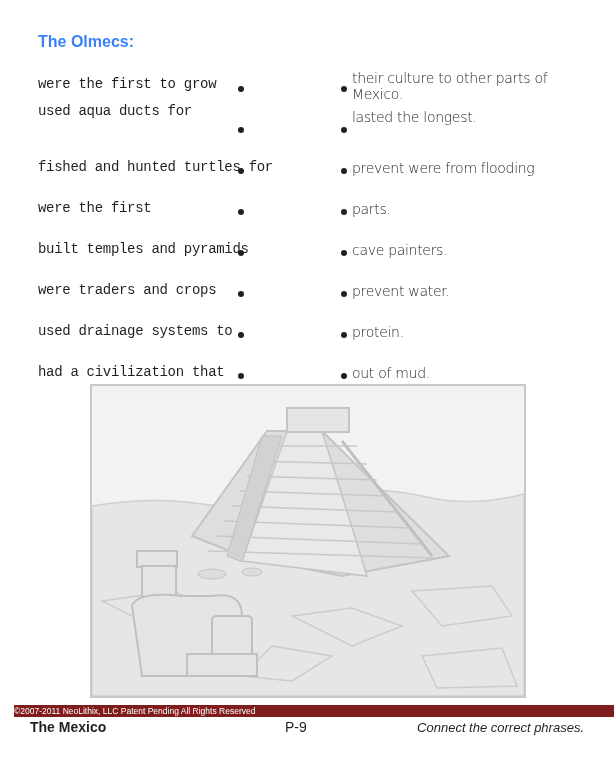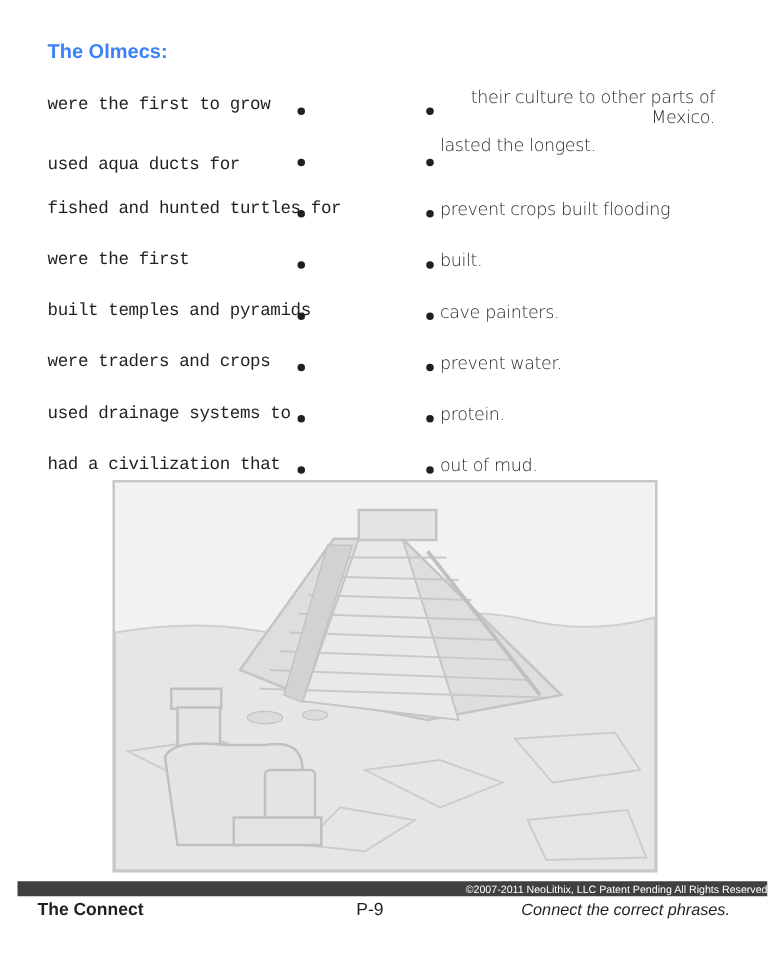--- a/index.html
+++ b/index.html
@@ -1,33 +1,33 @@
 <!DOCTYPE html>
 <html><head>
 <meta charset="utf-8">
 <style>
   html,body{margin:0;padding:0;background:#fff;}
   body{width:614px;height:768px;position:relative;overflow:hidden;font-family:"DejaVu Sans",sans-serif;color:#231f20;}
   .title{position:absolute;left:38px;top:33px;font-family:"Liberation Sans",sans-serif;font-weight:bold;font-size:16px;color:#3b82f6;}
   .row-left{position:absolute;left:38px;font-size:14px;letter-spacing:-0.3px;white-space:nowrap;font-weight:300;font-family:Liberation Mono, monospace;}
   .dot{position:absolute;width:6px;height:6px;border-radius:50%;background:#231f20;}
-  .row-right{position:absolute;left:352px;font-size:14px;letter-spacing:-0.3px;line-height:16px;font-weight:300;text-align:right;}
+  .row-right{position:absolute;left:352px;font-size:14px;letter-spacing:-0.3px;line-height:16px;font-weight:300;}
   .illus{position:absolute;left:90px;top:384px;width:432px;height:310px;border:2px solid #c8c8c8;background:#f1f1f1;overflow:hidden;}
-  .footer-bar{position:absolute;left:14px;top:705px;width:600px;height:12px;background:#404040;color:#fff;font-size:8.5px;text-align:right;line-height:12px;font-family:"Liberation Sans",sans-serif;}
+  .footer-bar{position:absolute;left:14px;top:705px;width:600px;height:12px;background:#7f1d1d;color:#fff;font-size:8.5px;text-align:left;line-height:12px;font-family:"Liberation Sans",sans-serif;}
   .footer-left{position:absolute;left:30px;top:719px;font-family:"Liberation Sans",sans-serif;font-weight:bold;font-size:14px;}
   .footer-center{position:absolute;left:285px;top:719px;font-family:"Liberation Sans",sans-serif;font-weight:normal;font-size:14px;}
   .footer-right{position:absolute;right:30px;top:720px;font-family:"Liberation Sans",sans-serif;font-style:italic;font-size:13px;}
 </style>
 </head>
 <body>
 
 <div class="title">The Olmecs:</div>
 
 <div class="row-left" style="top:76px">were the first to grow</div>
-<div class="row-left" style="top:124px">used aqua ducts for</div>
+<div class="row-left" style="top:103px">used aqua ducts for</div>
 <div class="row-left" style="top:159px">fished and hunted turtles for</div>
 <div class="row-left" style="top:200px">were the first</div>
 <div class="row-left" style="top:241px">built temples and pyramids</div>
 <div class="row-left" style="top:282px">were traders and crops</div>
 <div class="row-left" style="top:323px">used drainage systems to</div>
 <div class="row-left" style="top:364px">had a civilization that</div>
 
 <div class="dot" style="left:238px;top:86px"></div>
 <div class="dot" style="left:238px;top:127px"></div>
 <div class="dot" style="left:238px;top:168px"></div>
@@ -41,22 +41,22 @@
 <div class="dot" style="left:341px;top:127px"></div>
 <div class="dot" style="left:341px;top:168px"></div>
 <div class="dot" style="left:341px;top:209px"></div>
 <div class="dot" style="left:341px;top:250px"></div>
 <div class="dot" style="left:341px;top:291px"></div>
 <div class="dot" style="left:341px;top:332px"></div>
 <div class="dot" style="left:341px;top:373px"></div>
 
 <div class="row-right" style="top:70px;width:220px">their culture to other parts of Mexico.</div>
 <div class="row-right" style="top:109px">lasted the longest.</div>
-<div class="row-right" style="top:160px">prevent crops built flooding</div>
-<div class="row-right" style="top:201px">built.</div>
+<div class="row-right" style="top:160px">prevent were from flooding</div>
+<div class="row-right" style="top:201px">parts.</div>
 <div class="row-right" style="top:242px">cave painters.</div>
 <div class="row-right" style="top:283px">prevent water.</div>
 <div class="row-right" style="top:324px">protein.</div>
 <div class="row-right" style="top:365px">out of mud.</div>
 
 <div class="illus">
   <svg width="432" height="310" viewBox="0 0 432 310">
     <rect x="0" y="0" width="432" height="310" fill="#f2f2f2"></rect>
     <path d="M0 120 Q60 110 110 118 T220 112 T330 110 T432 108 L432 310 L0 310 Z" fill="#e6e6e6" stroke="#cfcfcf" stroke-width="1.5"></path>
 
@@ -91,15 +91,15 @@
       <rect x="45" y="165" width="40" height="16"></rect>
       <rect x="50" y="180" width="34" height="36"></rect>
       <path d="M40 220 Q45 205 90 210 L120 210 Q150 205 150 230 L150 280 L100 290 L50 290 Z"></path>
       <rect x="120" y="230" width="40" height="50" rx="4"></rect>
       <rect x="95" y="268" width="70" height="22"></rect>
     </g>
   </svg>
 </div>
 
 <div class="footer-bar">©2007-2011 NeoLithix, LLC  Patent Pending  All Rights Reserved</div>
-<div class="footer-left">The Connect</div>
+<div class="footer-left">The Mexico</div>
 <div class="footer-center">P-9</div>
 <div class="footer-right">Connect the correct phrases.</div>
 
 </body></html>

